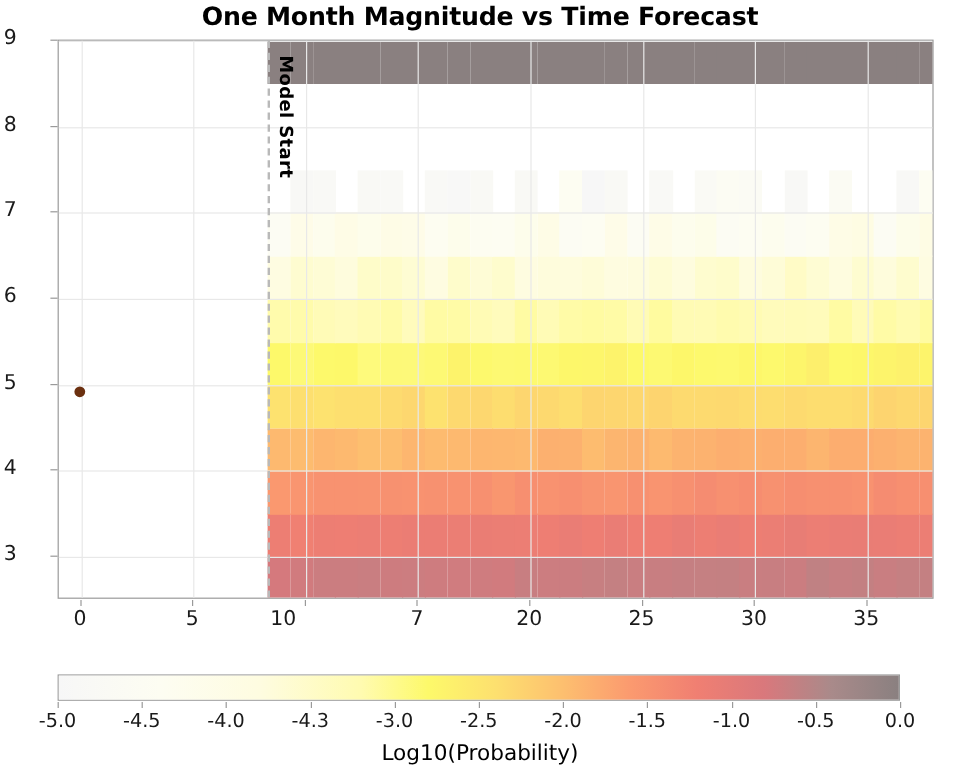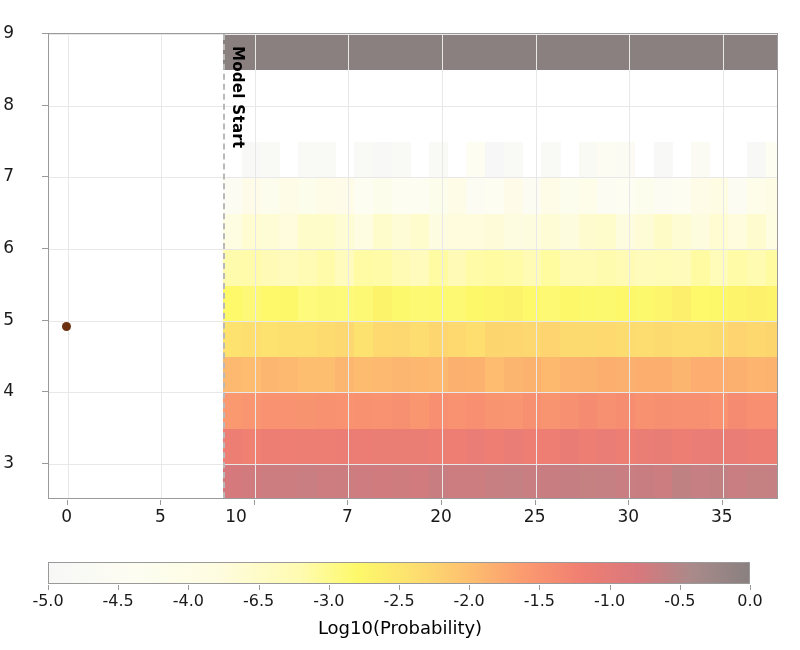--- a/index.html
+++ b/index.html
@@ -62,20 +62,21 @@
   #cblabel{
     position:absolute;left:0;top:617px;width:800px;text-align:center;
     font-size:18px;color:#000;
   }
 </style>
 </head>
 <body>
 
 <div id="root">
 
+  <div id="title">One Month Magnitude vs Time Forecast</div>
 
   <div id="plot">
     <div id="cells">
         <div class="cell" style="left: 174.077px; top: 430.154px; width: 19.3179px; height: 36.4462px; background: rgb(213, 121, 125);"></div>
         <div class="cell" style="left: 192.795px; top: 430.154px; width: 19.3179px; height: 36.4462px; background: rgb(209, 123, 126);"></div>
         <div class="cell" style="left: 211.513px; top: 430.154px; width: 19.3179px; height: 36.4462px; background: rgb(203, 125, 128);"></div>
         <div class="cell" style="left: 230.231px; top: 430.154px; width: 19.3179px; height: 36.4462px; background: rgb(203, 125, 128);"></div>
         <div class="cell" style="left: 248.949px; top: 430.154px; width: 19.3179px; height: 36.4462px; background: rgb(201, 126, 129);"></div>
         <div class="cell" style="left: 267.667px; top: 430.154px; width: 19.3179px; height: 36.4462px; background: rgb(205, 124, 127);"></div>
         <div class="cell" style="left: 286.385px; top: 430.154px; width: 19.3179px; height: 36.4462px; background: rgb(204, 125, 128);"></div>
@@ -452,21 +453,21 @@
     <div class="xtick" style="left: 598.256px; top: 506px;">30</div>
     <div class="xtickmark" style="left: 628.256px;"></div>
     <div class="xtick" style="left: 691.846px; top: 506px;">35</div>
     <div class="xtickmark" style="left: 721.846px;"></div>
     <div class="cbtick" style="left: 18px;">-5.0</div>
     <div class="cbtickmark" style="left: 48px;"></div>
     <div class="cbtick" style="left: 88.2px;">-4.5</div>
     <div class="cbtickmark" style="left: 118.2px;"></div>
     <div class="cbtick" style="left: 158.4px;">-4.0</div>
     <div class="cbtickmark" style="left: 188.4px;"></div>
-    <div class="cbtick" style="left: 228.6px;">-6.5</div>
+    <div class="cbtick" style="left: 228.6px;">-4.3</div>
     <div class="cbtickmark" style="left: 258.6px;"></div>
     <div class="cbtick" style="left: 298.8px;">-3.0</div>
     <div class="cbtickmark" style="left: 328.8px;"></div>
     <div class="cbtick" style="left: 369px;">-2.5</div>
     <div class="cbtickmark" style="left: 399px;"></div>
     <div class="cbtick" style="left: 439.2px;">-2.0</div>
     <div class="cbtickmark" style="left: 469.2px;"></div>
     <div class="cbtick" style="left: 509.4px;">-1.5</div>
     <div class="cbtickmark" style="left: 539.4px;"></div>
     <div class="cbtick" style="left: 579.6px;">-1.0</div>

